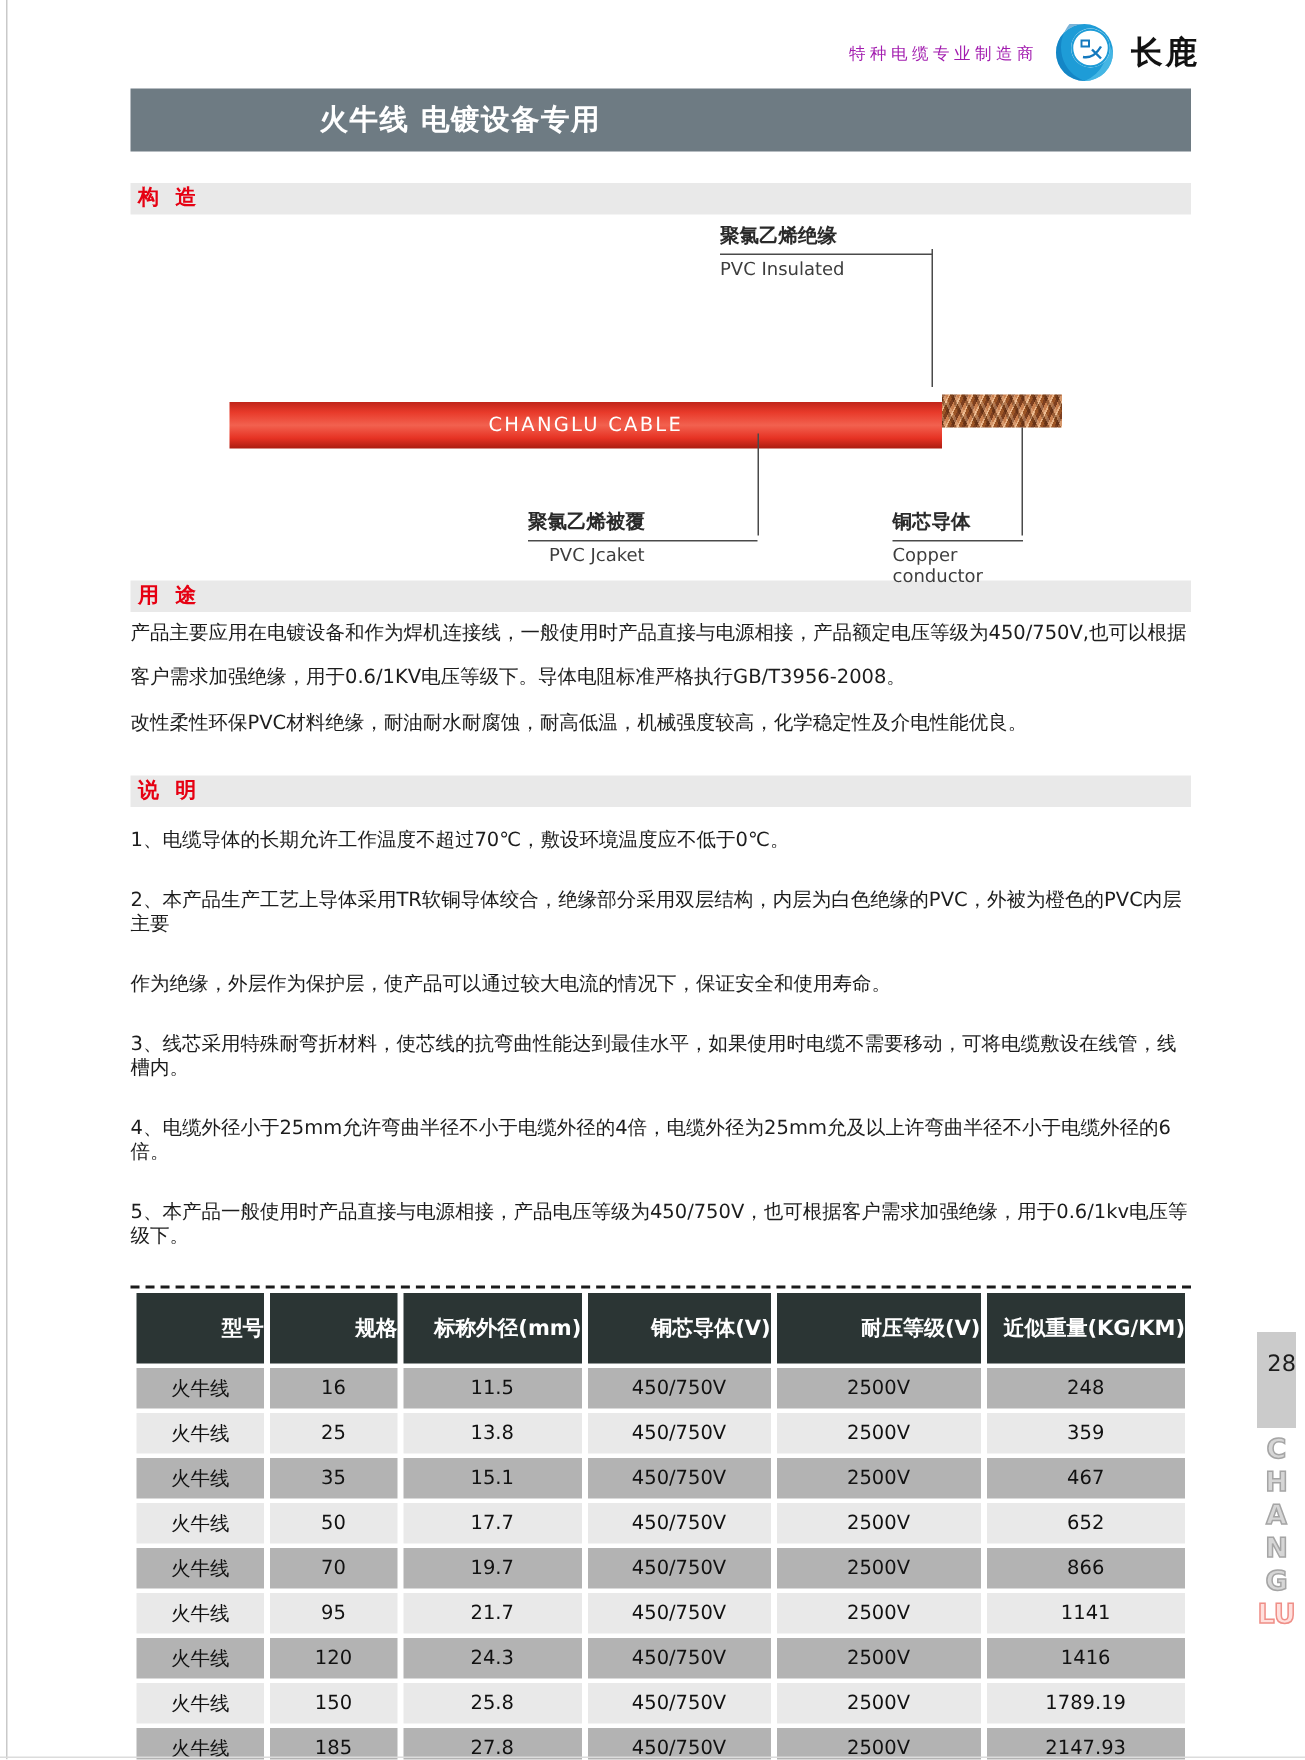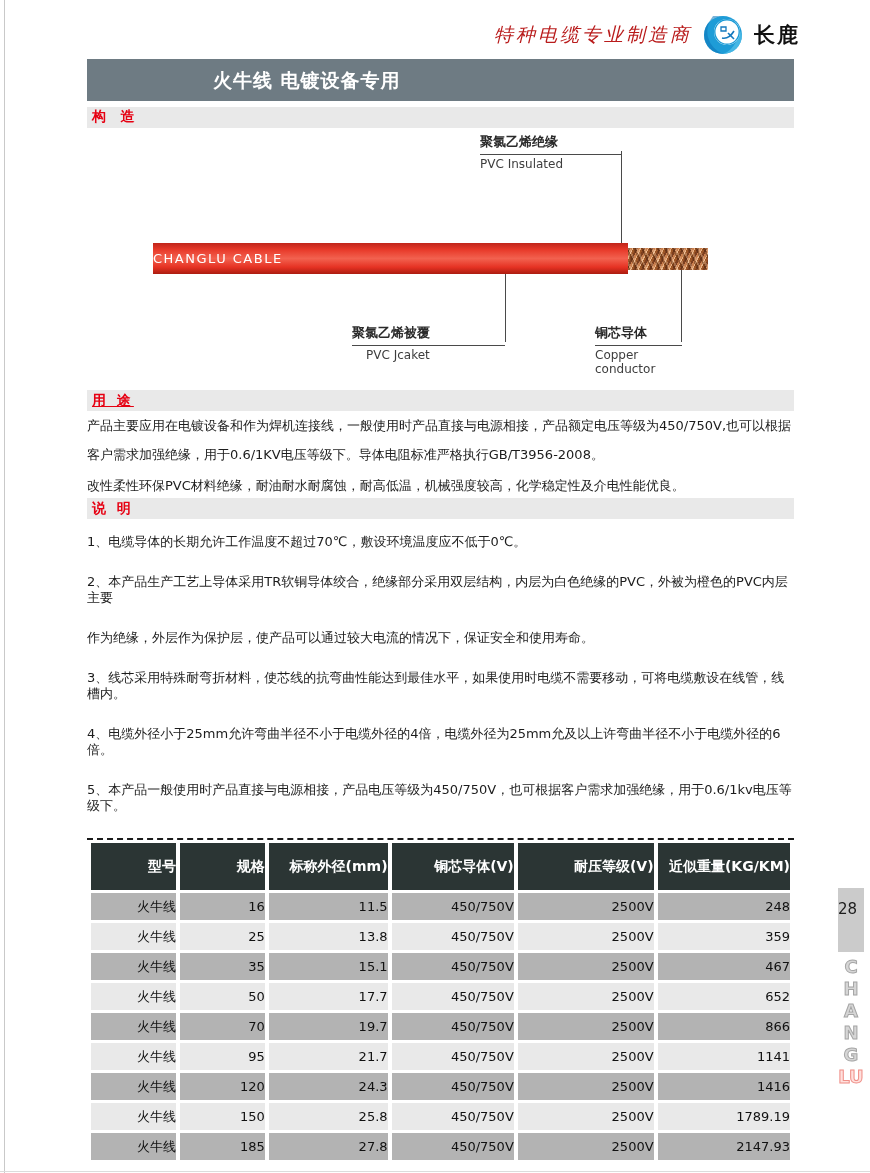--- a/index.html
+++ b/index.html
@@ -13,52 +13,52 @@
   }
   .page-left-border { position: absolute; left: 4px; top: 0; bottom: 0; width: 1px; background: #c9c9c9; }
   .page-bottom-border { position: absolute; left: 0; bottom: 1px; width: 100%; height: 1px; background: #dcdcdc; }
 
   
   .top-header {
     padding: 14px 70px 0 0;
     height: 56px;
     display: flex; align-items: center; justify-content: flex-end;
   }
-  .tagline { color: #b91c1c; font-size: 19px; letter-spacing: 3px; margin-right: 10px; font-style: italic; }
+  .tagline { color: #a21caf; font-size: 11px; letter-spacing: 3px; margin-right: 10px; }
   .logo { width: 46px; height: 44px; margin-right: 6px; }
   .brand { font-size: 21px; font-weight: bold; color: #121212; letter-spacing: 2px; }
 
   
   .title-bar {
     margin: 3px 0 0 87px; width: 707px; height: 42px;
     background: #6e7b83;
   }
   .title-bar span {
     display: inline-block; padding-left: 126px; line-height: 42px;
     color: #ffffff; font-size: 19px; font-weight: bold; letter-spacing: 1px;
   }
 
   .content { margin-left: 87px; width: 707px; }
 
   .section-bar {
     height: 21px; background: #e9e9e9;
     line-height: 21px; padding-left: 5px;
     color: #e60012; font-size: 14px; font-weight: bold; letter-spacing: 3px;
   }
-  .sb-structure { margin-top: 6px; font-family: Liberation Mono, monospace; }
-  .sb-usage    { margin-top: 24px; text-decoration: underline; }
+  .sb-structure { margin-top: 21px; }
+  .sb-usage    { margin-top: 6px; }
   .sb-features { margin-top: 10px; }
-  .sb-notes    { margin-top: 2px; }
+  .sb-notes    { margin-top: 24px; }
 
   
   .diagram { position: relative; height: 238px; }
   .cable-jacket {
-    position: absolute; left: 66px; top: 115px; width: 475px; height: 31px;
+    position: absolute; left: 66px; top: 125px; width: 475px; height: 31px;
     background: linear-gradient(180deg, #c0251a 0%, #e83a2a 22%, #f2614f 50%, #e63223 78%, #ab1c10 100%);
-    text-align: left;
+    text-align: center;
   }
   .cable-jacket span {
     color: #ffffff; font-size: 13px; letter-spacing: 1.5px; line-height: 31px;
   }
   .cable-conductor {
     position: absolute; left: 541px; top: 120px; width: 80px; height: 22px;
     background:
       repeating-linear-gradient(65deg, rgba(60,25,5,0.35) 0 2px, rgba(255,230,200,0.25) 2px 4px, rgba(0,0,0,0) 4px 7px),
       repeating-linear-gradient(115deg, #7d3f1f 0 2px, #c97f4e 2px 4px, #e9b habit 0, #e8b285 4px 5px, #9c5526 5px 7px);
     background:
@@ -90,32 +90,32 @@
     width: 100%;
     border-collapse: separate; border-spacing: 4px 3px;
     table-layout: fixed;
   }
   table.spec th {
     background: #2b3534; color: #ffffff;
     font-size: 14px; font-weight: bold;
     height: 47px; text-align: right;
   }
   table.spec td {
-    height: 27px; text-align: right;
+    height: 27px; text-align: center;
     font-size: 13px; color: #111111;
   }
   tr.row-dark td  { background: #b3b3b3; }
   tr.row-light td { background: #e9e9e9; }
   col.c1 { width: 12.5%; } col.c2 { width: 12.5%; } col.c3 { width: 17.5%; }
   col.c4 { width: 18%; }   col.c5 { width: 20%; }   col.c6 { width: 19.5%; }
 
   
   .page-num-box {
     position: absolute; left: 838px; top: 888px; width: 26px; height: 64px;
-    background: #cbcbcb; text-align: left; padding-top: 12px;
+    background: #cbcbcb; text-align: right; padding-top: 12px;
     font-size: 15px; color: #1d1d1d;
   }
   .vert-brand {
     position: absolute; left: 838px; top: 956px; width: 26px;
     text-align: center; font-weight: bold; font-size: 18px;
     word-break: break-all; line-height: 22px; letter-spacing: 0;
   }
   .vert-gray { color: #d6d6d6; -webkit-text-stroke: 1px #a5a5a5; }
   .vert-pink { color: #ffe0dd; -webkit-text-stroke: 1px #ef8f88; }
 </style>

